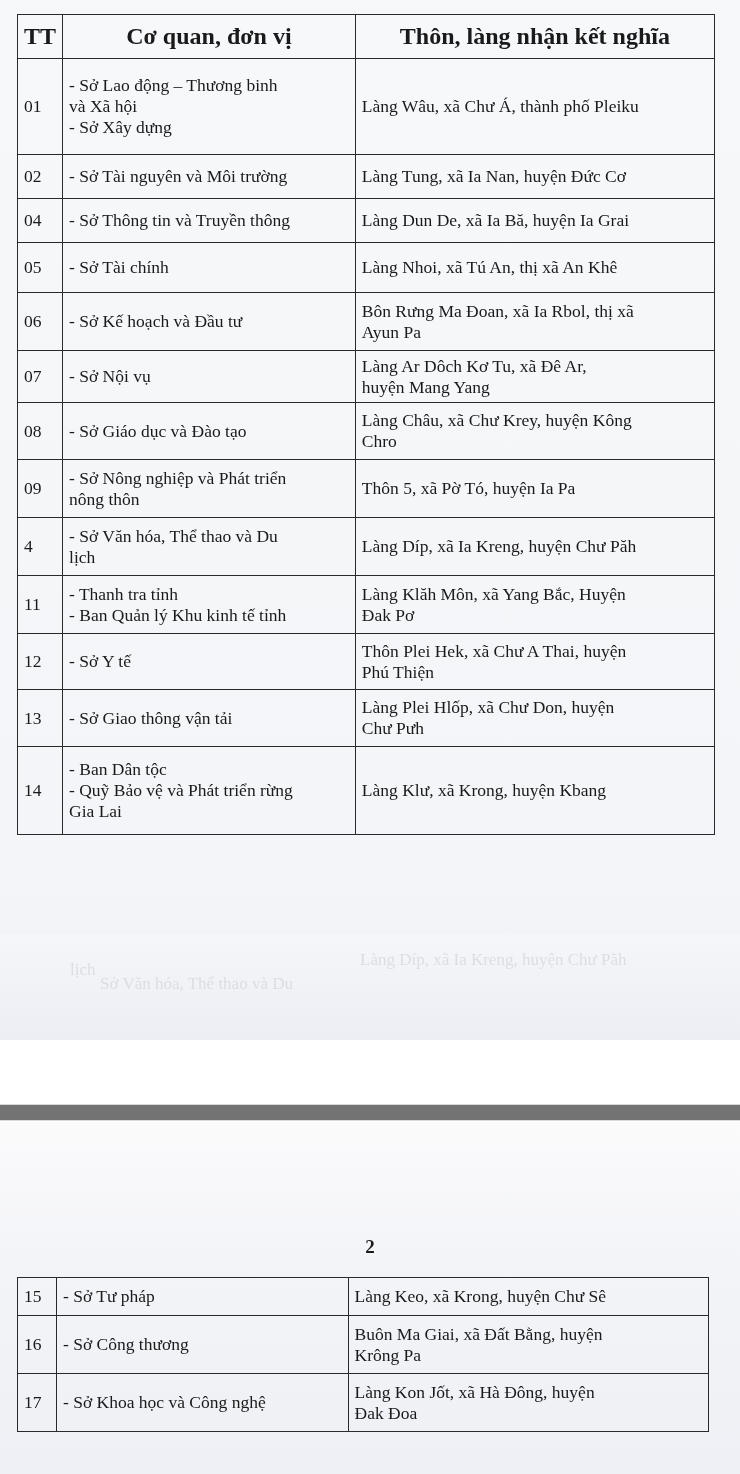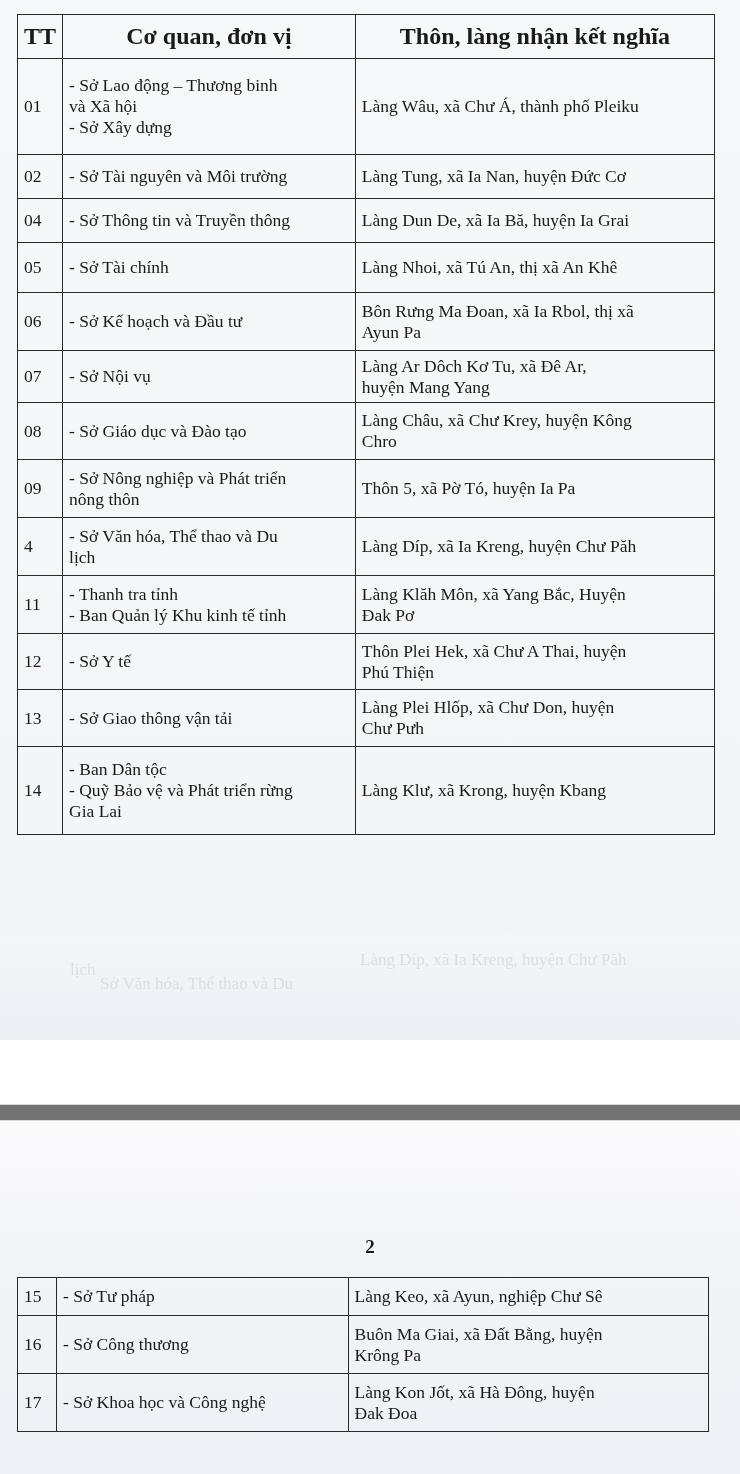--- a/index.html
+++ b/index.html
@@ -225,21 +225,21 @@
     <col style="width:292px">
     <col style="width:361px">
   </colgroup>
   <tbody id="t2-body">
       <tr style="height: 38px; margin-left: 28px;">
         <td class="tt">15</td>
         <td>
           <span class="line">- Sở Tư pháp</span>
         </td>
         <td>
-          <span class="line">Làng Keo, xã Ayun, nghiệp Chư Sê</span>
+          <span class="line">Làng Keo, xã Krong, huyện Chư Sê</span>
         </td>
       </tr>
       <tr style="height: 58px;">
         <td class="tt">16</td>
         <td>
           <span class="line">- Sở Công thương</span>
         </td>
         <td>
           <span class="line">Buôn Ma Giai, xã Đất Bằng, huyện</span>
           <span class="line">Krông Pa</span>

